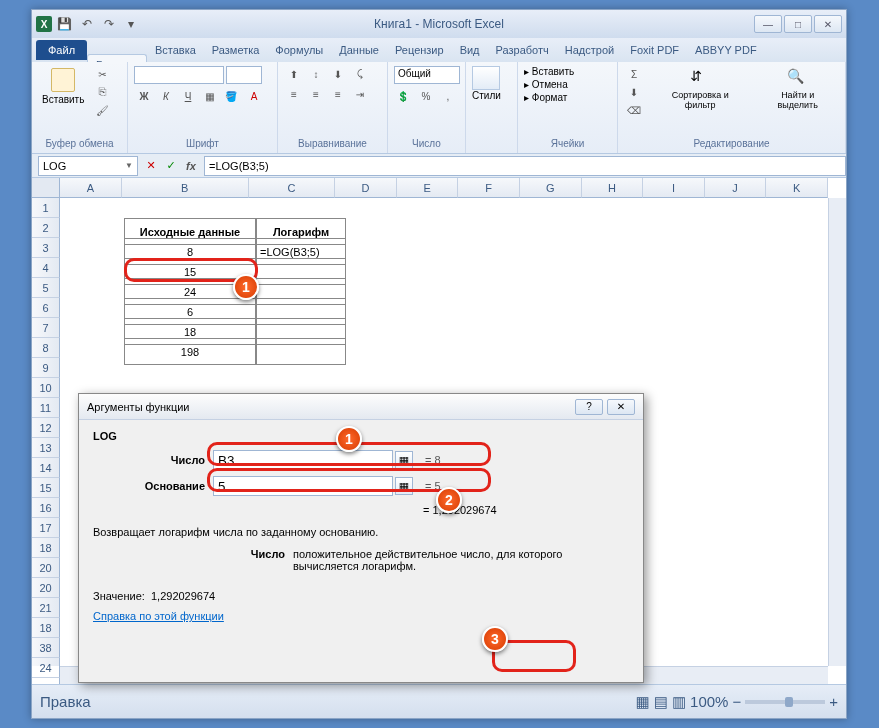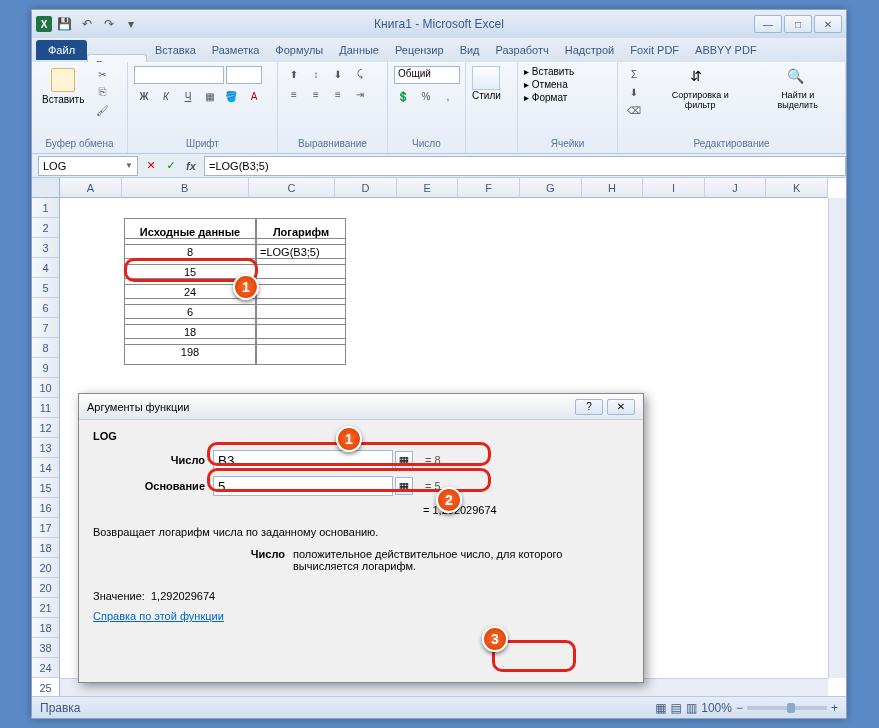--- a/index.html
+++ b/index.html
@@ -48,21 +48,21 @@
 .rowhead { height: 20px; border-bottom: 1px solid #c5d1e3; border-right: 1px solid #9fb6d4; display: flex; align-items: center; justify-content: center; font-size: 11px; color: #3b5a82; }
 .corner { position: absolute; top: 0; left: 0; width: 28px; height: 20px; background: #e3e9f2; border-right: 1px solid #9fb6d4; border-bottom: 1px solid #9fb6d4; }
 .cells { position: absolute; top: 20px; left: 28px; right: 18px; bottom: 18px; }
 .cell { position: absolute; height: 27px; font-size: 11px; display: flex; align-items: center; padding: 0 3px; }
 .cell.b { font-weight: bold; }
 .cell.c { justify-content: center; }
 .cell.bordered { border: 1px solid #888; }
 .vscroll { position: absolute; top: 20px; right: 0; width: 18px; bottom: 18px; background: #e8edf5; border-left: 1px solid #c5d1e3; }
 .hscroll { position: absolute; bottom: 0; left: 28px; right: 18px; height: 18px; background: #e8edf5; border-top: 1px solid #c5d1e3; }
 
-.statusbar { height: 22px; background: linear-gradient(#e6edf7, #d4dfee); border-top: 1px solid #b5c9e2; display: flex; align-items: center; font-size: 12px; padding: 0 8px; color: #3b5a82; }
+.statusbar { height: 34px; background: linear-gradient(#e6edf7, #d4dfee); border-top: 1px solid #b5c9e2; display: flex; align-items: center; font-size: 15px; padding: 0 8px; color: #3b5a82; }
 .statusbar .zoom { margin-left: auto; display: flex; align-items: center; gap: 4px; }
 .zoom-slider { width: 80px; height: 4px; background: #bcc9dc; position: relative; }
 .zoom-thumb { position: absolute; left: 50%; top: -3px; width: 8px; height: 10px; background: #8fa8c9; border-radius: 2px; }
 
 .dialog { position: absolute; left: 78px; top: 393px; width: 566px; height: 290px; background: #f0f0f0; border: 1px solid #888; box-shadow: 3px 3px 10px rgba(0,0,0,.4); font-size: 11px; }
 .dlg-title { height: 26px; background: linear-gradient(#fdfdfd, #e4e9f0); border-bottom: 1px solid #c5d1e3; display: flex; align-items: center; padding: 0 8px; }
 .dlg-ctrl { margin-left: auto; display: flex; gap: 4px; }
 .dlg-ctrl-btn { width: 28px; height: 16px; border: 1px solid #9fb6d4; background: linear-gradient(#f5f8fc, #dde7f3); border-radius: 2px; display: flex; align-items: center; justify-content: center; font-size: 10px; }
 .dlg-body { padding: 10px 14px; }
 .dlg-func { font-weight: bold; margin-bottom: 8px; }

